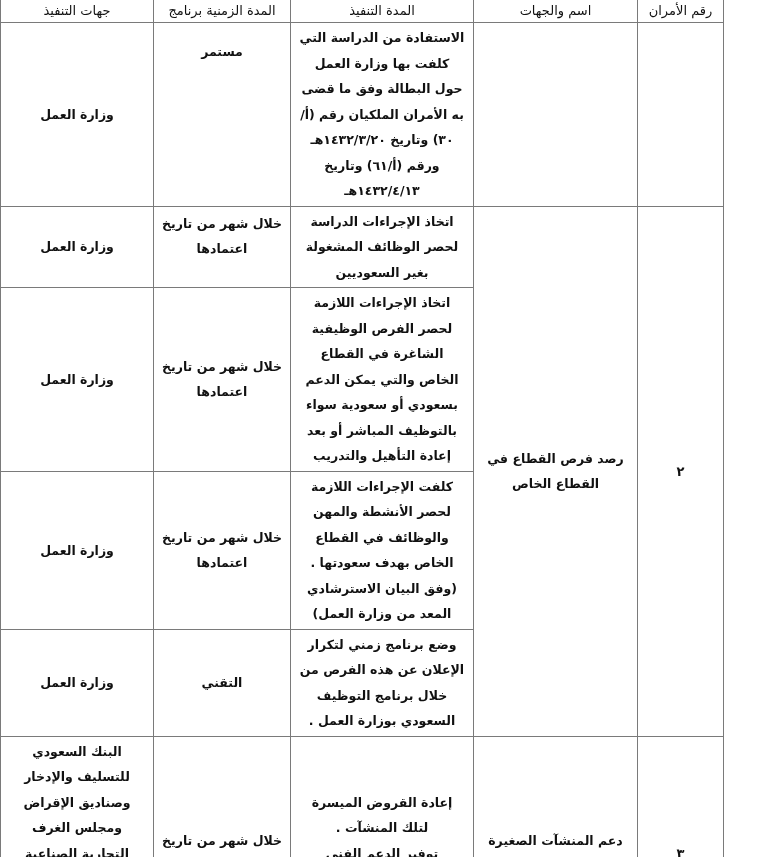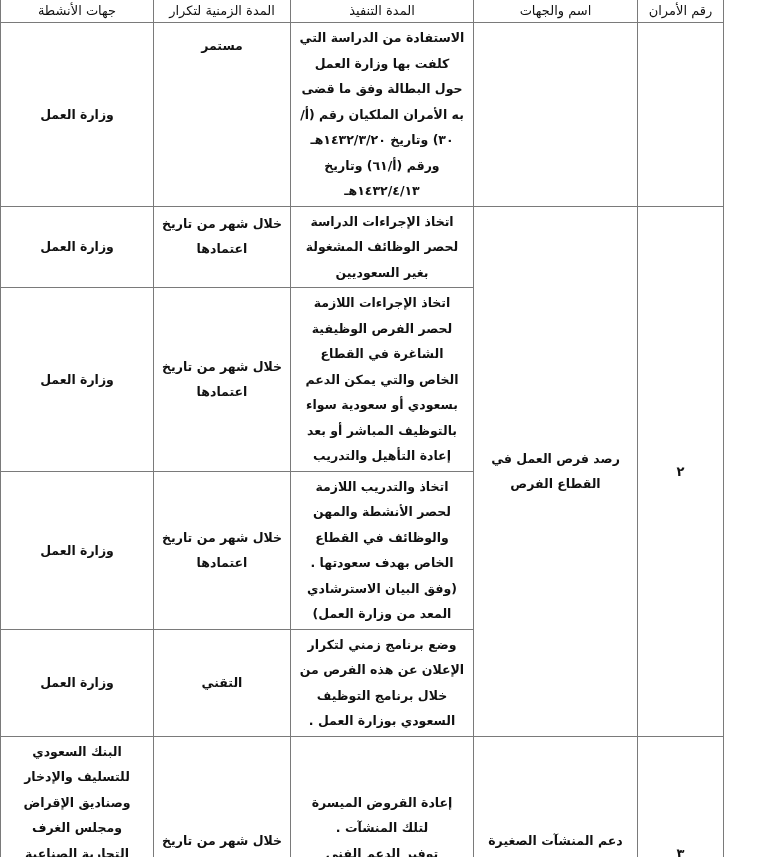--- a/index.html
+++ b/index.html
@@ -44,21 +44,21 @@
     }
     .doc-table td.mech {
       line-height: 25.5px;
       padding: 2px 8px;
     }
     .doc-table td.mech.top {
       vertical-align: top;
     }
     .doc-table td.dur.top {
       vertical-align: top;
-      padding-top: 10px;
+      padding-top: 16px;
     }
     .doc-table td.num {
       font-weight: bold;
       font-size: 13px;
     }
     .cell-line {
       display: block;
     }
   </style>
 </head>
@@ -70,50 +70,50 @@
     <col style="width:164px">
     <col style="width:183px">
     <col style="width:137px">
     <col style="width:153px">
   </colgroup>
   <thead>
     <tr>
       <th>رقم الأمران</th>
       <th>اسم والجهات</th>
       <th>المدة التنفيذ</th>
-      <th>المدة الزمنية لتكرار</th>
-      <th>جهات الأنشطة</th>
+      <th>المدة الزمنية برنامج</th>
+      <th>جهات التنفيذ</th>
     </tr>
   </thead>
   <tbody>
 
     <tr style="height:155px">
       <td class="num"></td>
       <td></td>
       <td class="mech top">الاستفادة من الدراسة التي كلفت بها وزارة العمل حول البطالة وفق ما قضى به الأمران الملكيان رقم (أ/٣٠) وتاريخ ١٤٣٢/٣/٢٠هـ ورقم (أ/٦١) وتاريخ ١٤٣٢/٤/١٣هـ</td>
       <td class="dur top">مستمر</td>
       <td>وزارة العمل</td>
     </tr>
 
     <tr style="height:80px">
       <td class="num" rowspan="4">٢</td>
-      <td rowspan="4">رصد فرص العمل في القطاع الفرص</td>
+      <td rowspan="4">رصد فرص القطاع في القطاع الخاص</td>
       <td class="mech">اتخاذ الإجراءات الدراسة لحصر الوظائف المشغولة بغير السعوديين</td>
       <td class="dur top" style="padding-top:4px">خلال شهر من تاريخ اعتمادها</td>
       <td>وزارة العمل</td>
     </tr>
 
     <tr style="height:152px">
       <td class="mech">اتخاذ الإجراءات اللازمة لحصر الفرص الوظيفية الشاغرة في القطاع الخاص والتي يمكن الدعم بسعودي أو سعودية سواء بالتوظيف المباشر أو بعد إعادة التأهيل والتدريب</td>
       <td>خلال شهر من تاريخ اعتمادها</td>
       <td>وزارة العمل</td>
     </tr>
 
     <tr style="height:133px">
-      <td class="mech">اتخاذ والتدريب اللازمة لحصر الأنشطة والمهن والوظائف في القطاع الخاص بهدف سعودتها . (وفق البيان الاسترشادي المعد من وزارة العمل)</td>
+      <td class="mech">كلفت الإجراءات اللازمة لحصر الأنشطة والمهن والوظائف في القطاع الخاص بهدف سعودتها . (وفق البيان الاسترشادي المعد من وزارة العمل)</td>
       <td>خلال شهر من تاريخ اعتمادها</td>
       <td>وزارة العمل</td>
     </tr>
 
     <tr style="height:105px">
       <td class="mech">وضع برنامج زمني لتكرار الإعلان عن هذه الفرص من خلال برنامج التوظيف السعودي بوزارة العمل .</td>
       <td>التقني</td>
       <td>وزارة العمل</td>
     </tr>
 

